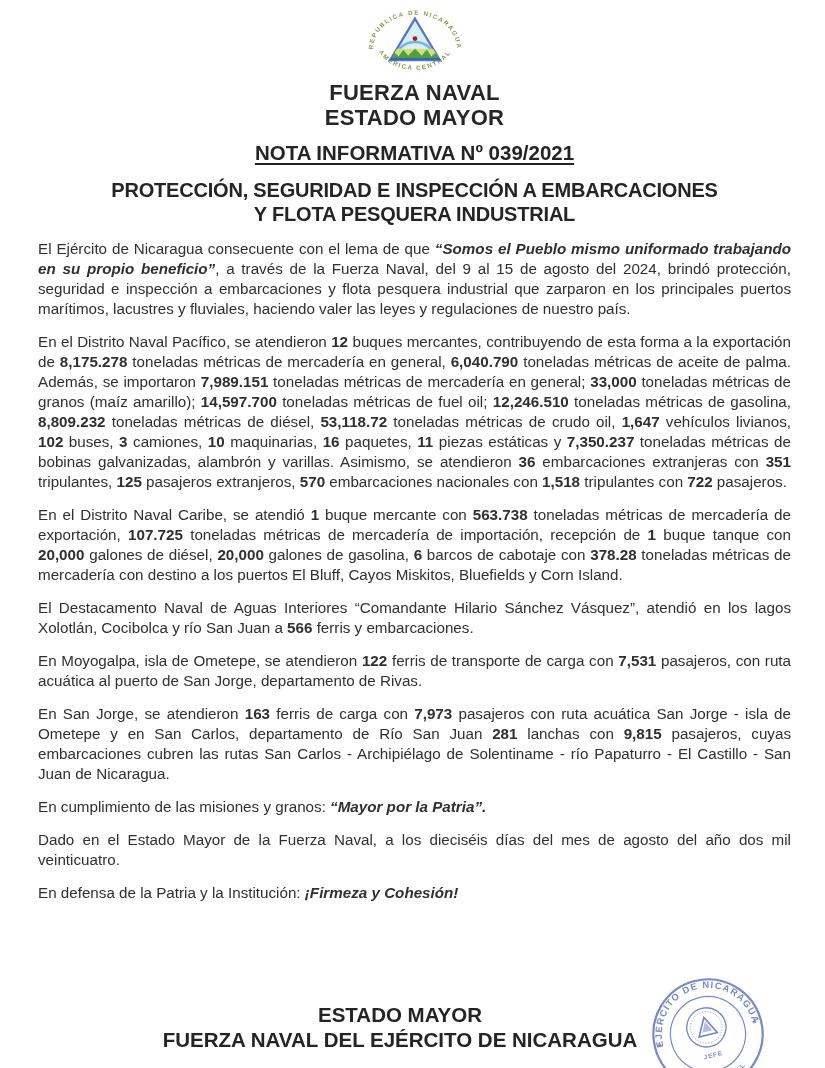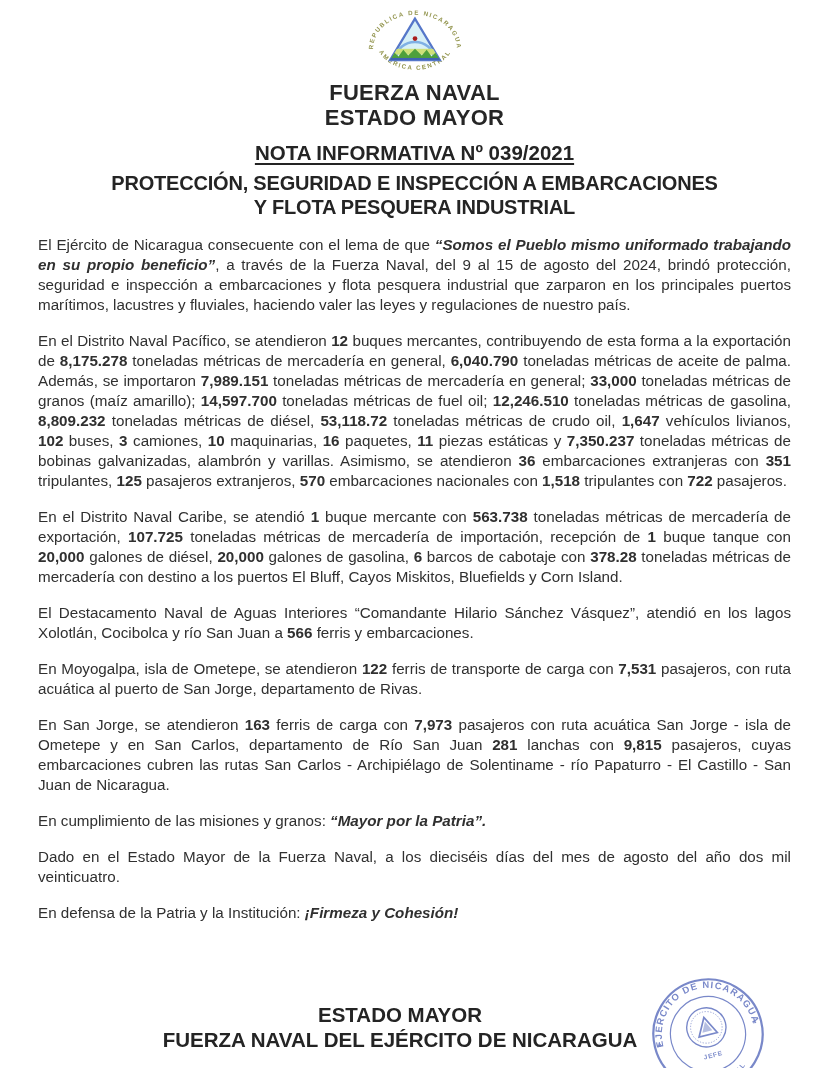--- a/index.html
+++ b/index.html
@@ -6,23 +6,23 @@
   body{
     width:825px;height:1068px;overflow:hidden;background:#ffffff;
     font-family:"Liberation Sans", sans-serif;color:#2e2e2e;position:relative;
   }
   .page{position:relative;width:100%;height:100%;box-sizing:border-box;padding:6px 34px 0 38px;}
   .emblem-wrap{text-align:center;height:72px;}
   .org-block{margin-top:2px;}
   .org-line{text-align:center;font-weight:bold;font-size:22px;line-height:25px;color:#262626;letter-spacing:.3px;}
   .note-title{text-align:center;margin-top:11px;font-weight:bold;font-size:20.5px;color:#242424;}
   .note-title span{text-decoration:underline;text-underline-offset:3px;}
-  .doc-title{text-align:center;font-weight:bold;font-size:20px;line-height:24px;margin-top:6px;color:#242424;letter-spacing:-.2px;}
+  .doc-title{text-align:center;font-weight:bold;font-size:20px;line-height:24px;margin-top:13px;color:#242424;letter-spacing:-.2px;}
   .body-text{margin-top:13px;font-size:15.2px;line-height:20px;text-align:justify;color:#303030;}
-  .body-text p{margin:16px 0 13px 0;}
+  .body-text p{margin:4px 0 13px 0;}
   .b{font-weight:700;}
   .bi{font-weight:700;font-style:italic;}
   .footer{position:absolute;left:0;top:1002px;width:800px;text-align:center;font-weight:bold;font-size:20.5px;line-height:25px;color:#242424;}
   .stamp{position:absolute;left:644px;top:970px;width:128px;height:128px;opacity:.82;}
 </style>
 </head>
 <body>
 
 <div class="page">
 

